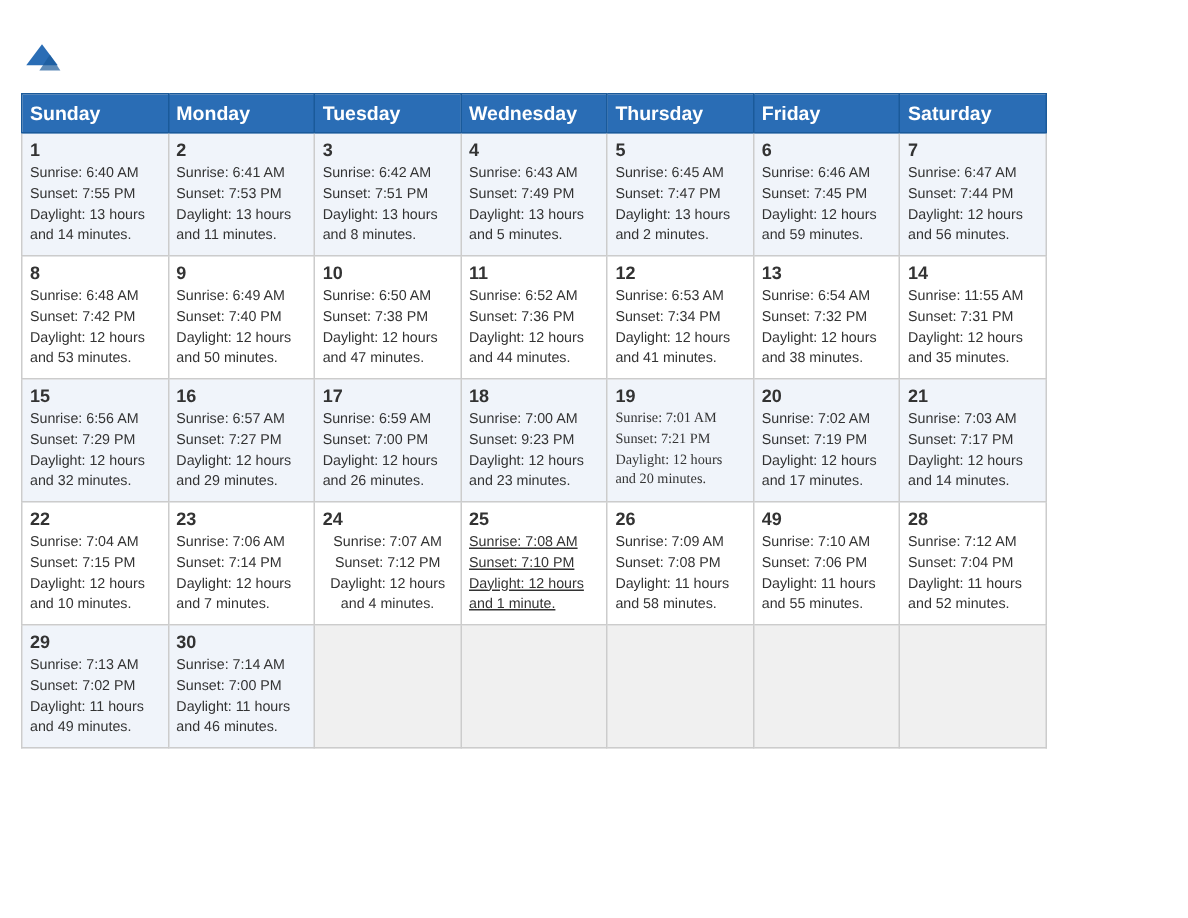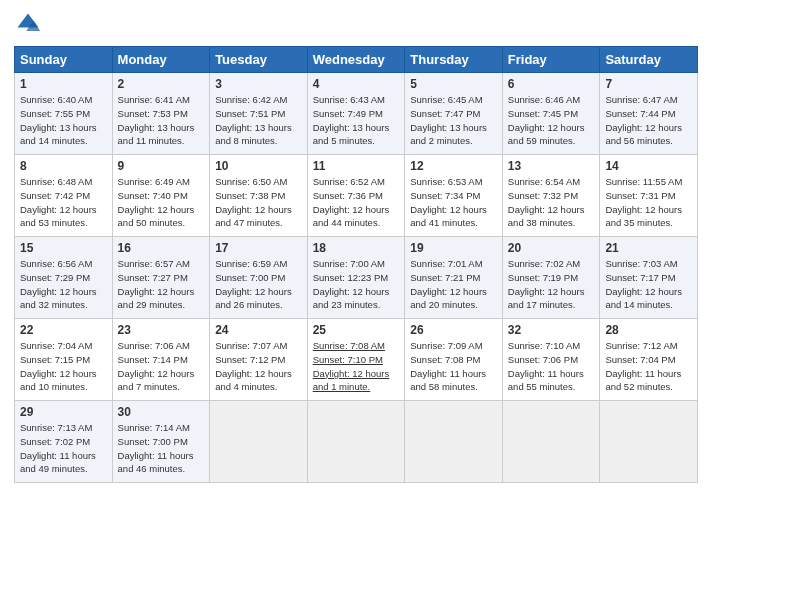--- a/index.html
+++ b/index.html
@@ -5,21 +5,21 @@
     * { margin: 0; padding: 0; box-sizing: border-box; }
     body {
       font-family: Arial, sans-serif;
       background: #fff;
       width: 792px;
       height: 612px;
       overflow: hidden;
     }
     .container {
       width: 712px;
-      padding: 10px 14px;
+      padding: 26px 14px;
     }
     .header {
       display: flex;
       justify-content: space-between;
       align-items: flex-start;
       margin-bottom: 8px;
     }
     .logo {
       display: flex;
       align-items: center;
@@ -240,27 +240,27 @@
           <td>
             <span class="day-num">17</span>
             <div class="day-info" style="white-space: pre-line;">Sunrise: 6:59 AM
 Sunset: 7:00 PM
 Daylight: 12 hours
 and 26 minutes.</div>
           </td>
           <td>
             <span class="day-num">18</span>
             <div class="day-info" style="white-space: pre-line;">Sunrise: 7:00 AM
-Sunset: 12:23 PM
+Sunset: 9:23 PM
 Daylight: 12 hours
 and 23 minutes.</div>
           </td>
           <td>
             <span class="day-num">19</span>
-            <div class="day-info" style="white-space: pre-line;">Sunrise: 7:01 AM
+            <div class="day-info" style="white-space: pre-line; font-family: Liberation Serif, serif;">Sunrise: 7:01 AM
 Sunset: 7:21 PM
 Daylight: 12 hours
 and 20 minutes.</div>
           </td>
           <td>
             <span class="day-num">20</span>
             <div class="day-info" style="white-space: pre-line;">Sunrise: 7:02 AM
 Sunset: 7:19 PM
 Daylight: 12 hours
 and 17 minutes.</div>
@@ -283,41 +283,41 @@
           </td>
           <td>
             <span class="day-num">23</span>
             <div class="day-info" style="white-space: pre-line;">Sunrise: 7:06 AM
 Sunset: 7:14 PM
 Daylight: 12 hours
 and 7 minutes.</div>
           </td>
           <td>
             <span class="day-num">24</span>
-            <div class="day-info" style="white-space: pre-line;">Sunrise: 7:07 AM
+            <div class="day-info" style="white-space: pre-line; text-align: center;">Sunrise: 7:07 AM
 Sunset: 7:12 PM
 Daylight: 12 hours
 and 4 minutes.</div>
           </td>
           <td>
             <span class="day-num">25</span>
             <div class="day-info" style="white-space: pre-line; text-decoration: underline;">Sunrise: 7:08 AM
 Sunset: 7:10 PM
 Daylight: 12 hours
 and 1 minute.</div>
           </td>
           <td>
             <span class="day-num">26</span>
             <div class="day-info" style="white-space: pre-line;">Sunrise: 7:09 AM
 Sunset: 7:08 PM
 Daylight: 11 hours
 and 58 minutes.</div>
           </td>
           <td>
-            <span class="day-num">32</span>
+            <span class="day-num">49</span>
             <div class="day-info" style="white-space: pre-line;">Sunrise: 7:10 AM
 Sunset: 7:06 PM
 Daylight: 11 hours
 and 55 minutes.</div>
           </td>
           <td>
             <span class="day-num">28</span>
             <div class="day-info" style="white-space: pre-line;">Sunrise: 7:12 AM
 Sunset: 7:04 PM
 Daylight: 11 hours

